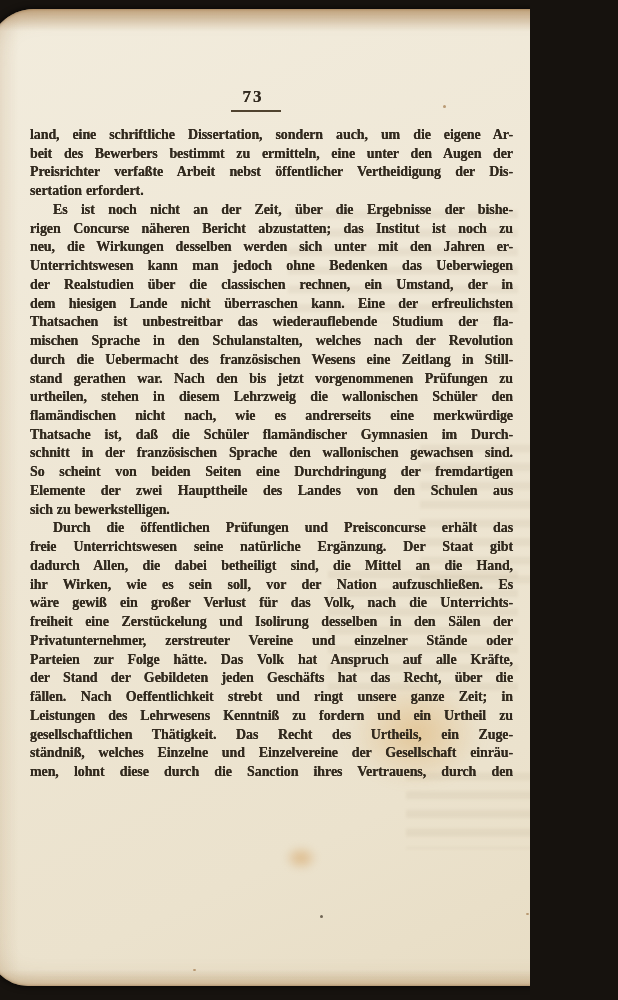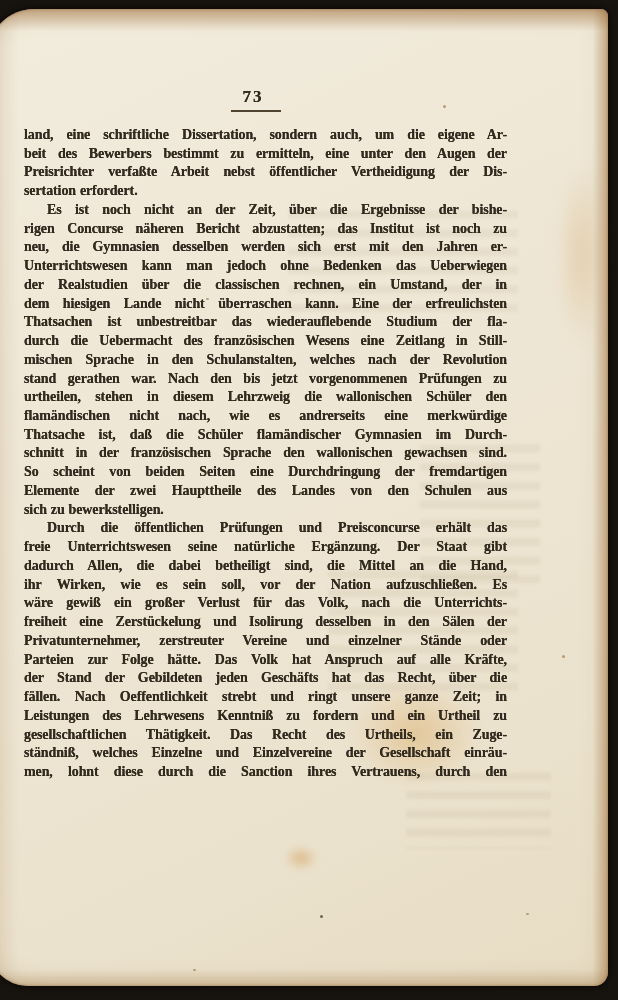--- a/index.html
+++ b/index.html
@@ -1,16 +1,16 @@
 <!DOCTYPE html>
 <html><head>
 <meta charset="utf-8">
 <style>
   html,body{margin:0;padding:0;background:#16120e;}
-  .stage{position:relative;width:618px;height:1000px;background:#17130f;overflow:hidden;
+  .stage{position:relative;width:530px;height:1000px;background:#17130f;overflow:hidden;
          font-family:"Liberation Serif","DejaVu Serif",serif;}
   
   .page{position:absolute;left:-12px;top:9px;width:620px;height:977px;
         background:linear-gradient(155deg,#f2ecdd 0%,#eee6d4 45%,#ebe2cd 78%,#e7dcc3 100%);
         border-radius:46px 7px 14px 40px;
         box-shadow:inset 0 0 26px rgba(140,92,40,.28),
                    inset 0 0 3px rgba(96,60,24,.55),
                    0 0 7px rgba(0,0,0,.85);}
   .edge-overlay{position:absolute;inset:0;border-radius:inherit;pointer-events:none;
         background:
@@ -45,21 +45,21 @@
   .g2{left:432px;top:430px;width:120px;height:145px;}
   .g3{left:340px;top:556px;width:190px;height:128px;}
   .g4{left:418px;top:758px;width:145px;height:82px;}
   
   .content{position:absolute;inset:0;color:#322a1f;}
   .pagehead{position:absolute;left:225px;top:87px;width:56px;text-align:center;}
   .pagenum{font-size:17px;font-weight:700;letter-spacing:2px;
         text-shadow:0 0 .4px rgba(50,42,31,.9);}
   .pagerule{width:50px;height:2px;background:#50432f;margin:3px auto 0 auto;
         transform:translateX(3px);box-shadow:0 0 .5px rgba(80,67,47,.8);}
-  .textcol{position:absolute;left:24px;top:126px;width:483px;
+  .textcol{position:absolute;left:30px;top:126px;width:483px;
         font-size:14px;line-height:18.74px;font-weight:700;
         letter-spacing:-0.1px;word-spacing:.5px;
         text-shadow:0 0 .45px rgba(50,42,31,.95);}
   .line{text-align:justify;text-align-last:justify;}
   .line.indent{text-indent:23px;}
   .line.endline{text-align-last:left;}
 </style>
 </head>
 <body>
 
@@ -88,27 +88,27 @@
       <div class="pagenum">73</div>
       <div class="pagerule"></div>
     </div>
     <div class="textcol" id="textcol">
         <div class="line">land, eine schriftliche Dissertation, sondern auch, um die eigene Ar-</div>
         <div class="line">beit des Bewerbers bestimmt zu ermitteln, eine unter den Augen der</div>
         <div class="line">Preisrichter verfaßte Arbeit nebst öffentlicher Vertheidigung der Dis-</div>
         <div class="line endline">sertation erfordert.</div>
         <div class="line indent">Es ist noch nicht an der Zeit, über die Ergebnisse der bishe-</div>
         <div class="line">rigen Concurse näheren Bericht abzustatten; das Institut ist noch zu</div>
-        <div class="line">neu, die Gymnasien desselben werden sich erst mit den Jahren er-</div>
+        <div class="line">neu, die Wirkungen desselben werden sich unter mit den Jahren er-</div>
         <div class="line">Unterrichtswesen kann man jedoch ohne Bedenken das Ueberwiegen</div>
         <div class="line">der Realstudien über die classischen rechnen, ein Umstand, der in</div>
         <div class="line">dem hiesigen Lande nicht überraschen kann. Eine der erfreulichsten</div>
         <div class="line">Thatsachen ist unbestreitbar das wiederauflebende Studium der fla-</div>
+        <div class="line">mischen Sprache in den Schulanstalten, welches nach der Revolution</div>
         <div class="line">durch die Uebermacht des französischen Wesens eine Zeitlang in Still-</div>
-        <div class="line">mischen Sprache in den Schulanstalten, welches nach der Revolution</div>
         <div class="line">stand gerathen war. Nach den bis jetzt vorgenommenen Prüfungen zu</div>
         <div class="line">urtheilen, stehen in diesem Lehrzweig die wallonischen Schüler den</div>
         <div class="line">flamändischen nicht nach, wie es andrerseits eine merkwürdige</div>
         <div class="line">Thatsache ist, daß die Schüler flamändischer Gymnasien im Durch-</div>
         <div class="line">schnitt in der französischen Sprache den wallonischen gewachsen sind.</div>
         <div class="line">So scheint von beiden Seiten eine Durchdringung der fremdartigen</div>
         <div class="line">Elemente der zwei Haupttheile des Landes von den Schulen aus</div>
         <div class="line endline">sich zu bewerkstelligen.</div>
         <div class="line indent">Durch die öffentlichen Prüfungen und Preisconcurse erhält das</div>
         <div class="line">freie Unterrichtswesen seine natürliche Ergänzung. Der Staat gibt</div>

